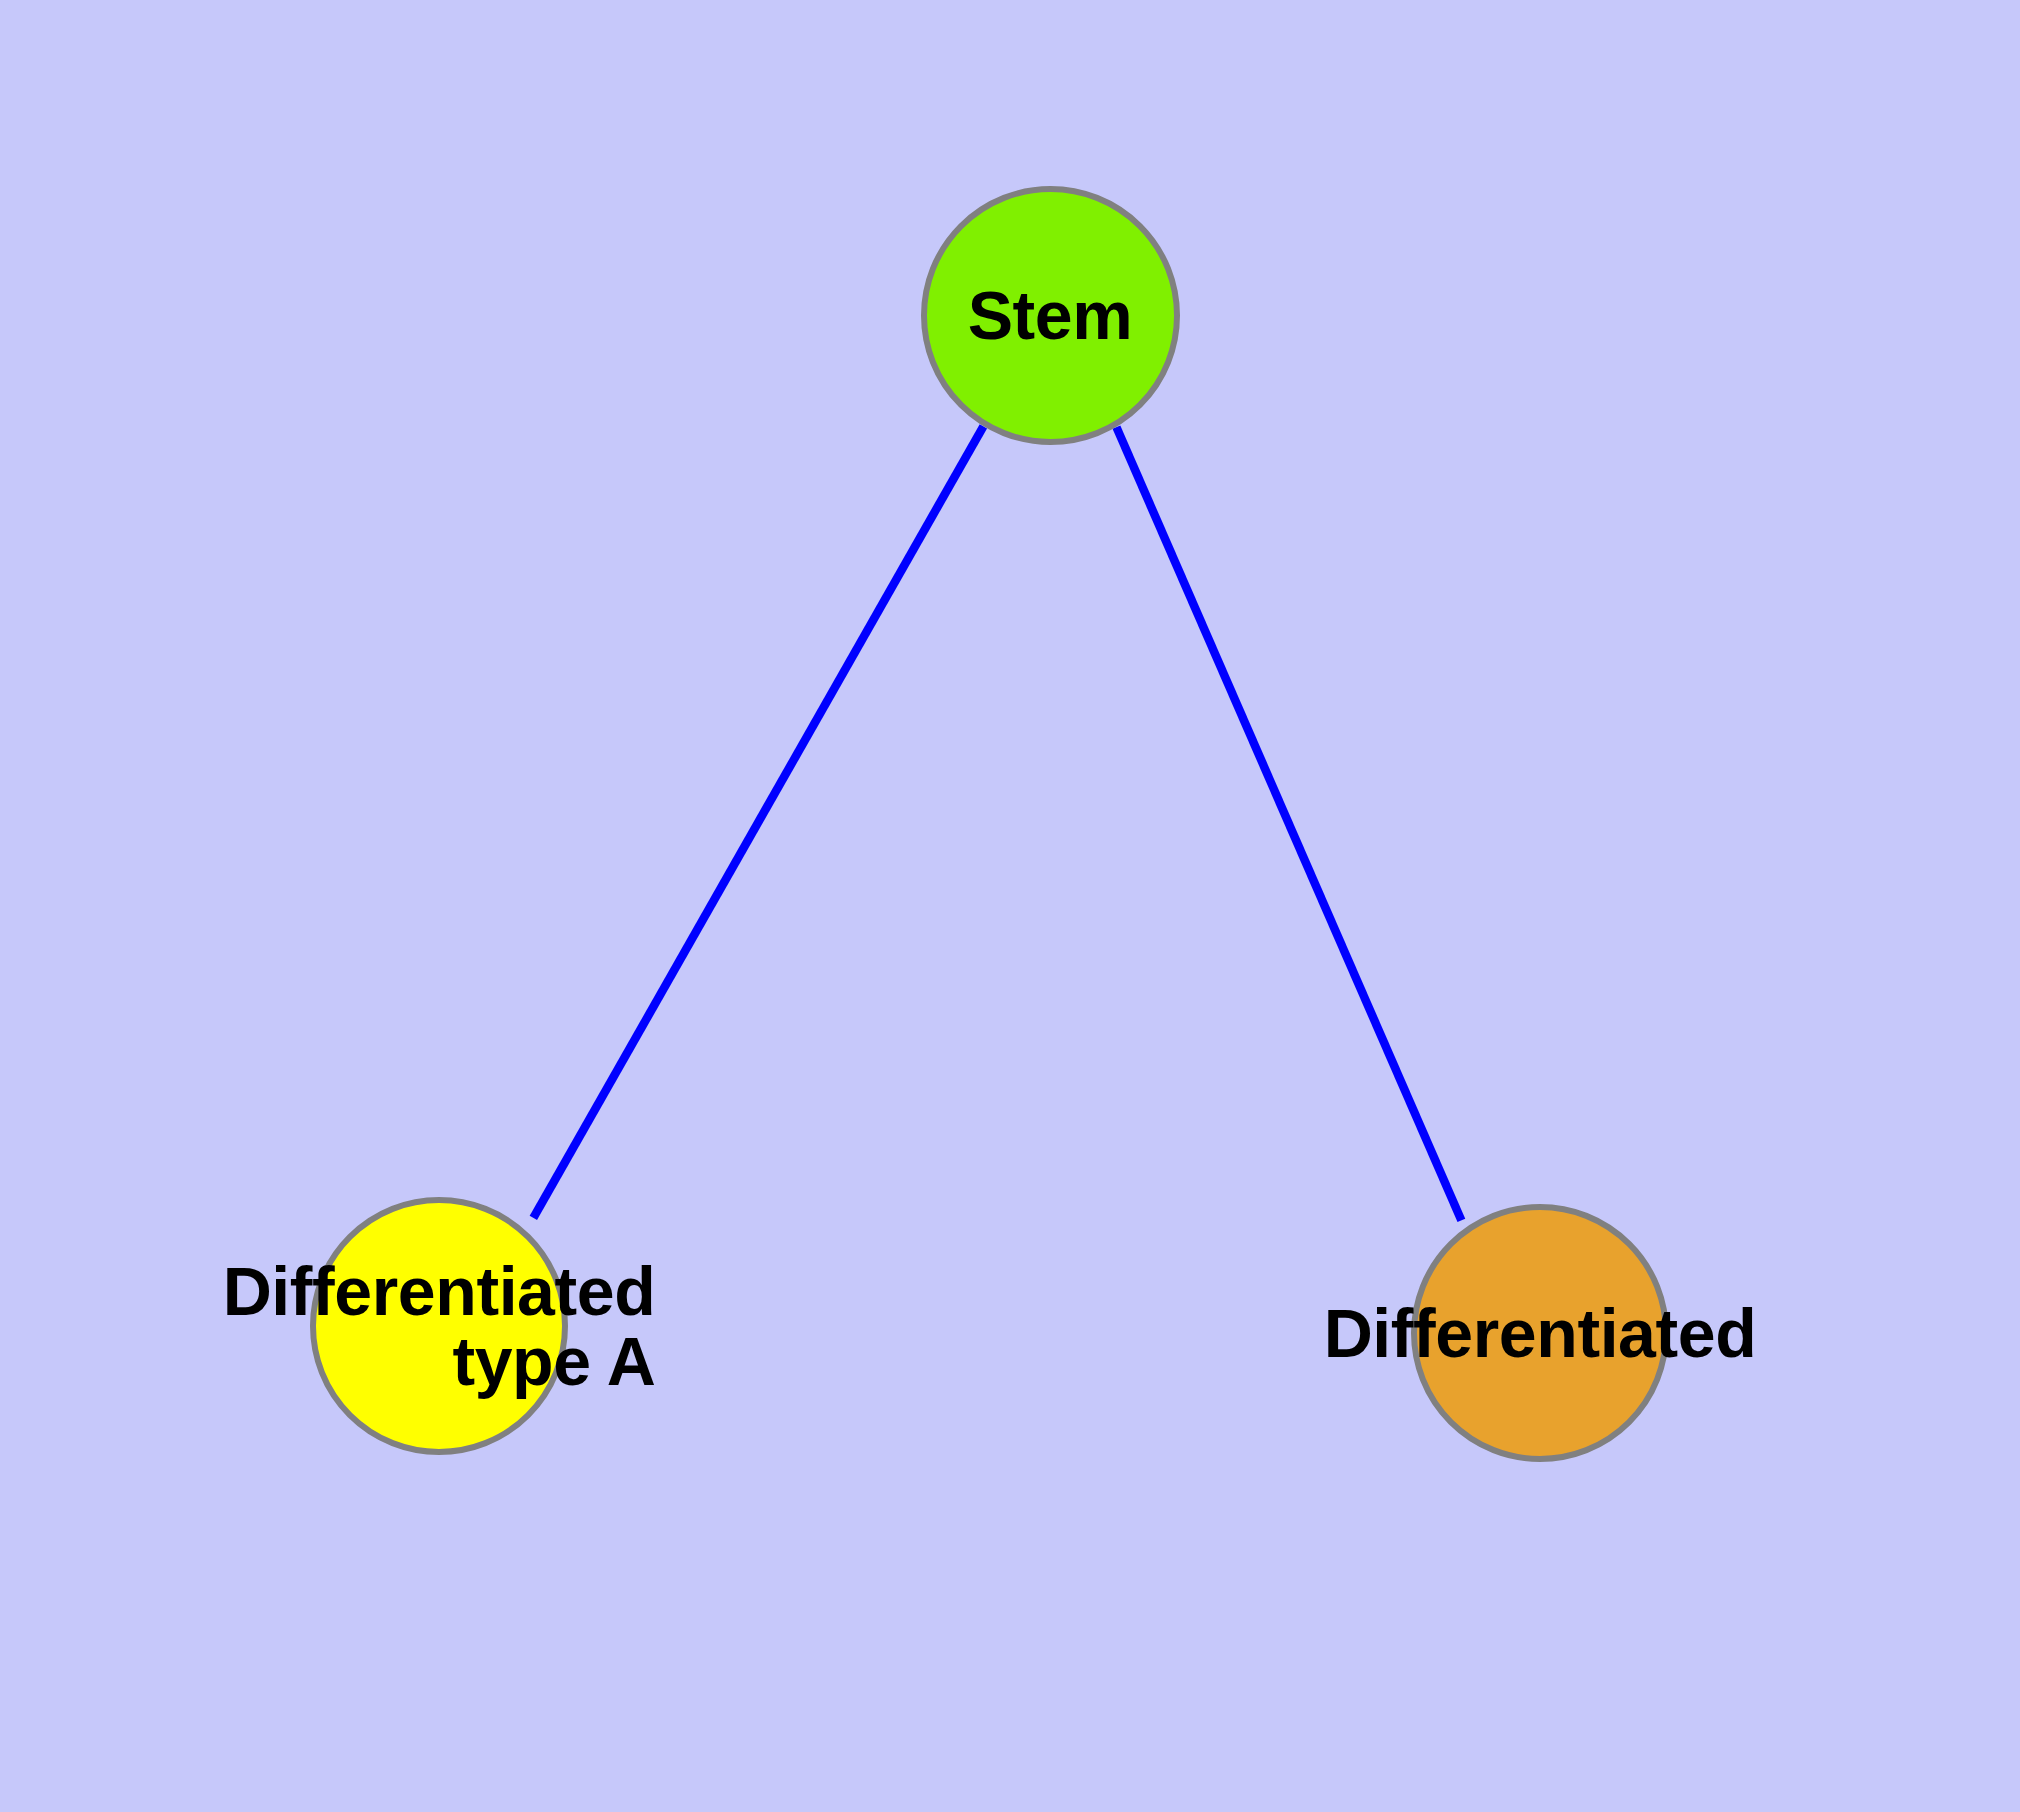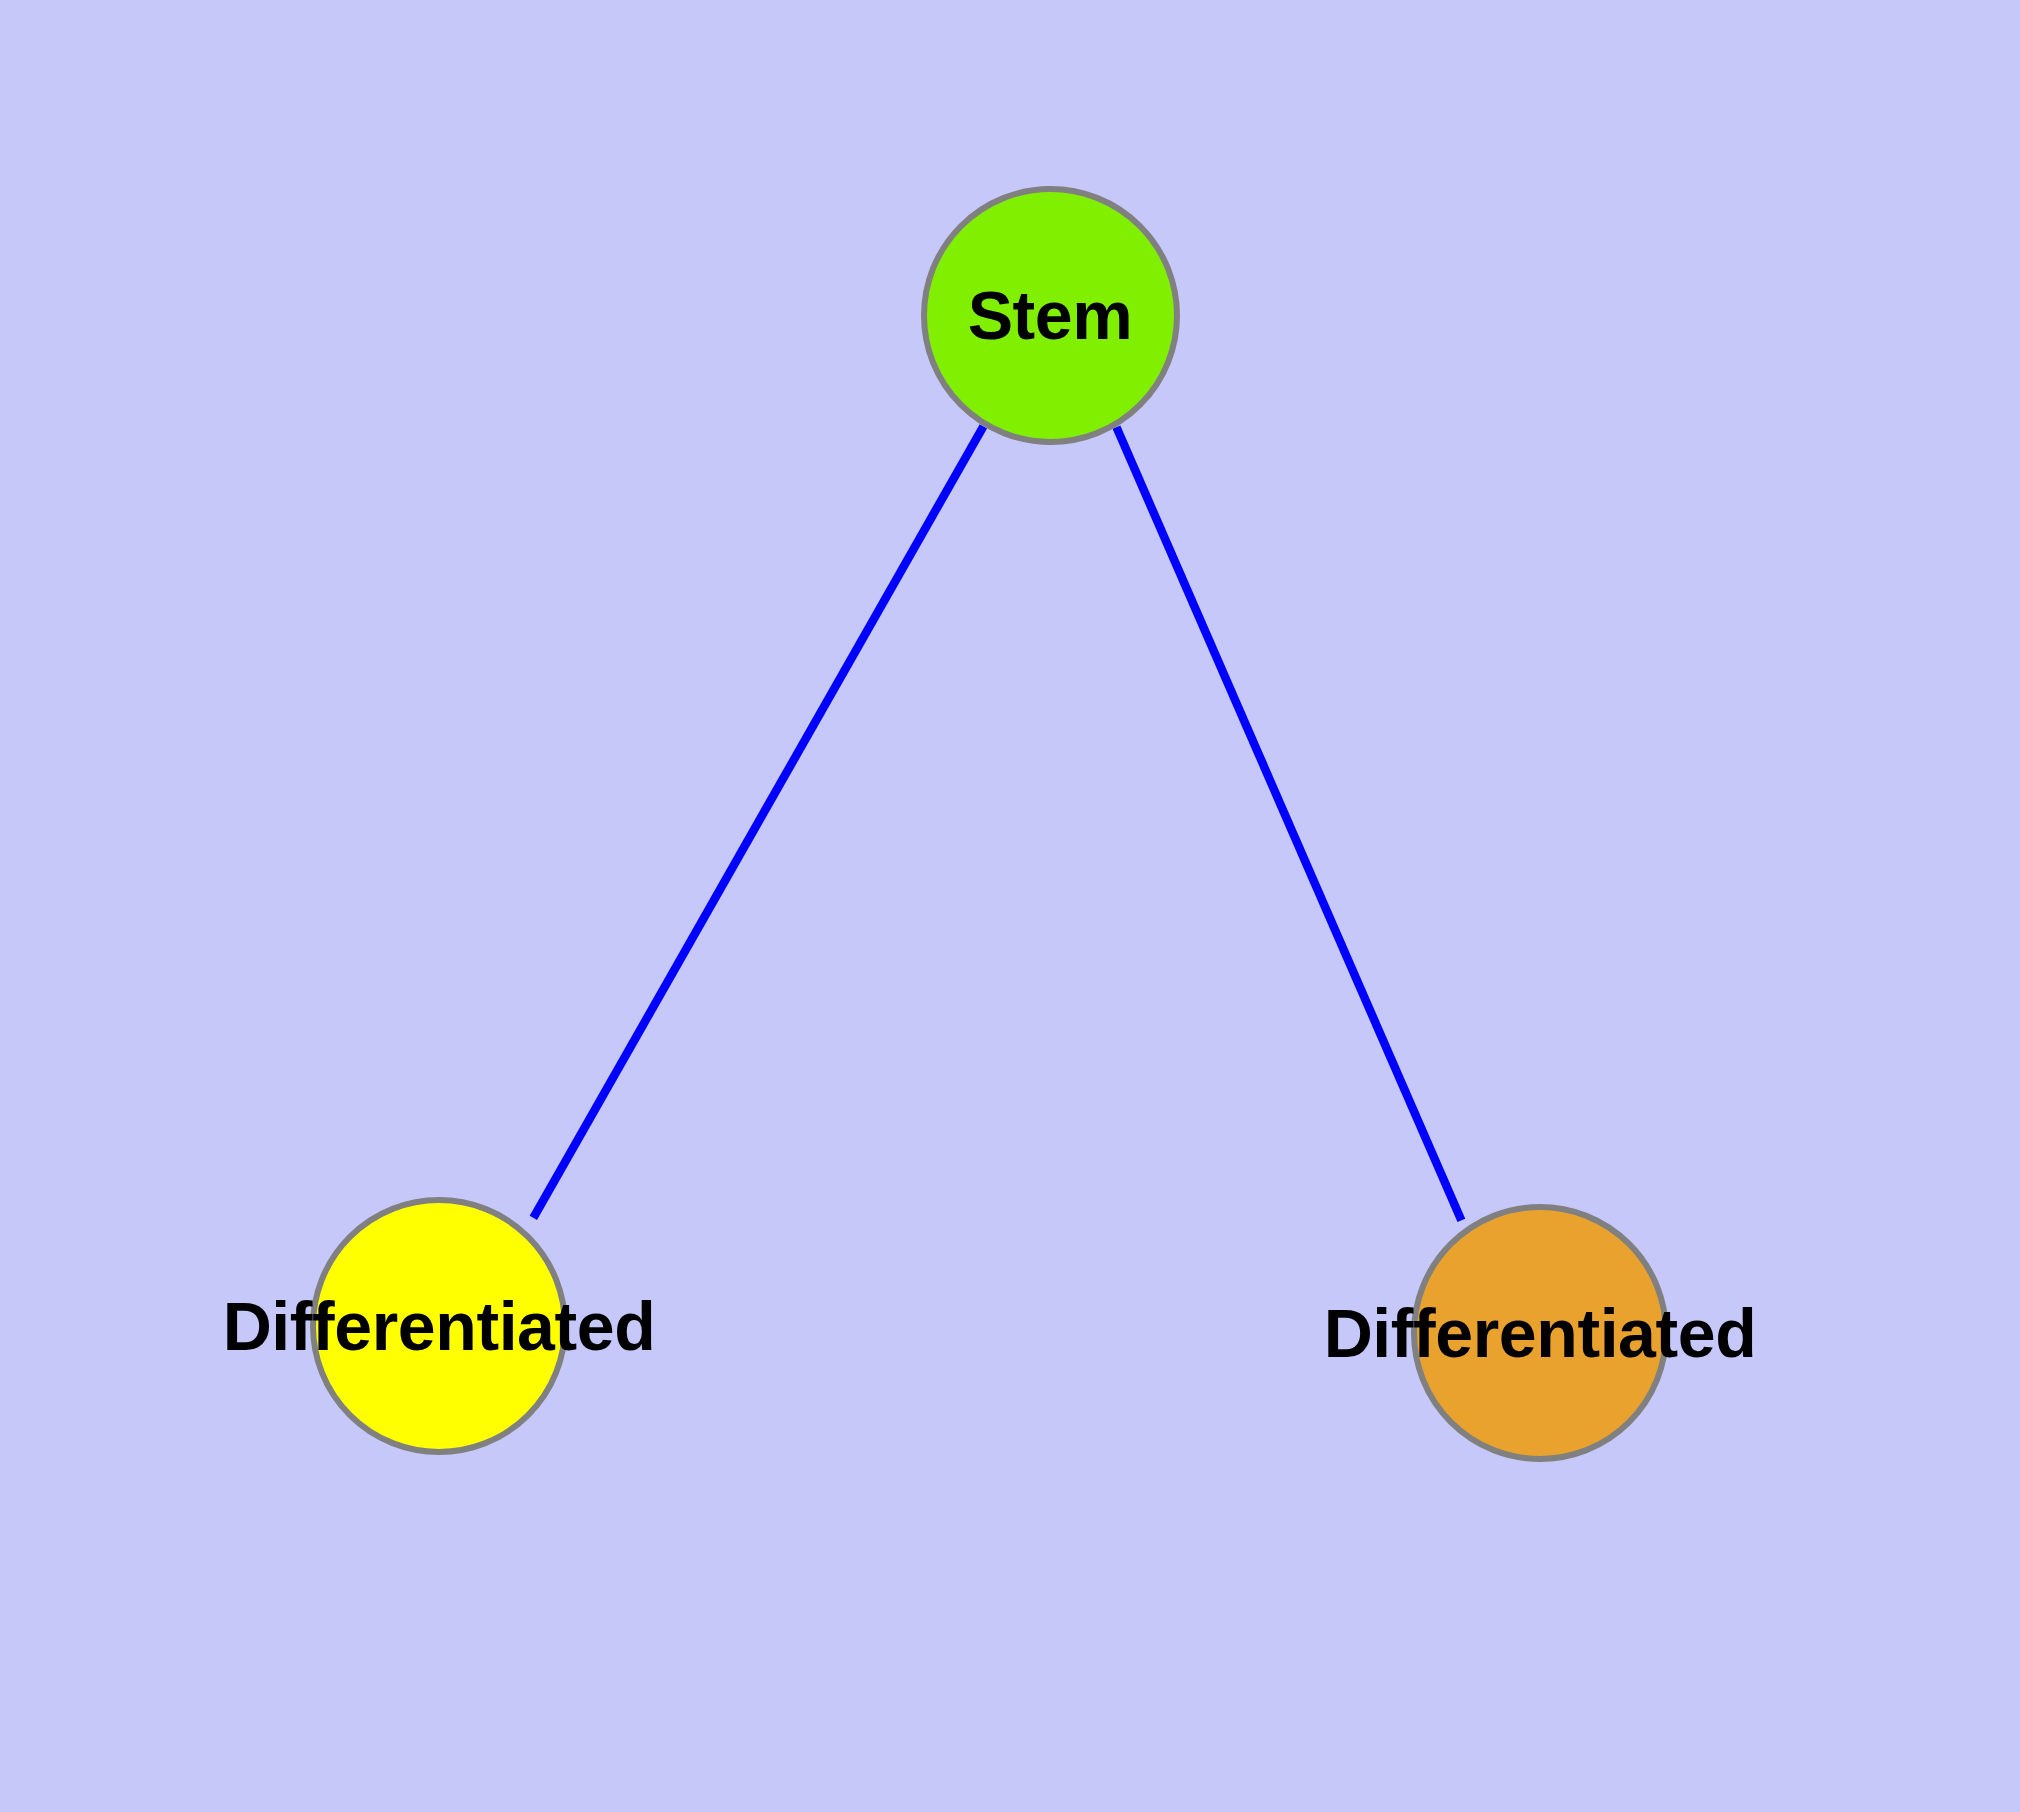--- a/index.html
+++ b/index.html
@@ -72,20 +72,21 @@
       <div class="node-group" style="left: 1050px; top: 315px; width: 259px; height: 259px;">
         <div class="node-circle" style="width: 259px; height: 259px; background: rgb(128, 240, 0); border: 6px solid rgb(128, 128, 128);"></div>
         <div class="node-label" style="font-size: 68px; color: rgb(0, 0, 0);">
           <div>Stem</div>
         </div>
       </div>
       <div class="node-group" style="left: 439px; top: 1326px; width: 258px; height: 258px;">
         <div class="node-circle" style="width: 258px; height: 258px; background: rgb(255, 255, 0); border: 6px solid rgb(128, 128, 128);"></div>
         <div class="node-label" style="font-size: 68px; color: rgb(0, 0, 0);">
           <div>Differentiated</div>
+          <div>type A</div>
         </div>
       </div>
       <div class="node-group" style="left: 1540px; top: 1333px; width: 258px; height: 258px;">
         <div class="node-circle" style="width: 258px; height: 258px; background: rgb(232, 162, 45); border: 6px solid rgb(128, 128, 128);"></div>
         <div class="node-label" style="font-size: 68px; color: rgb(0, 0, 0);">
           <div>Differentiated</div>
         </div>
       </div>
     </div>
 

